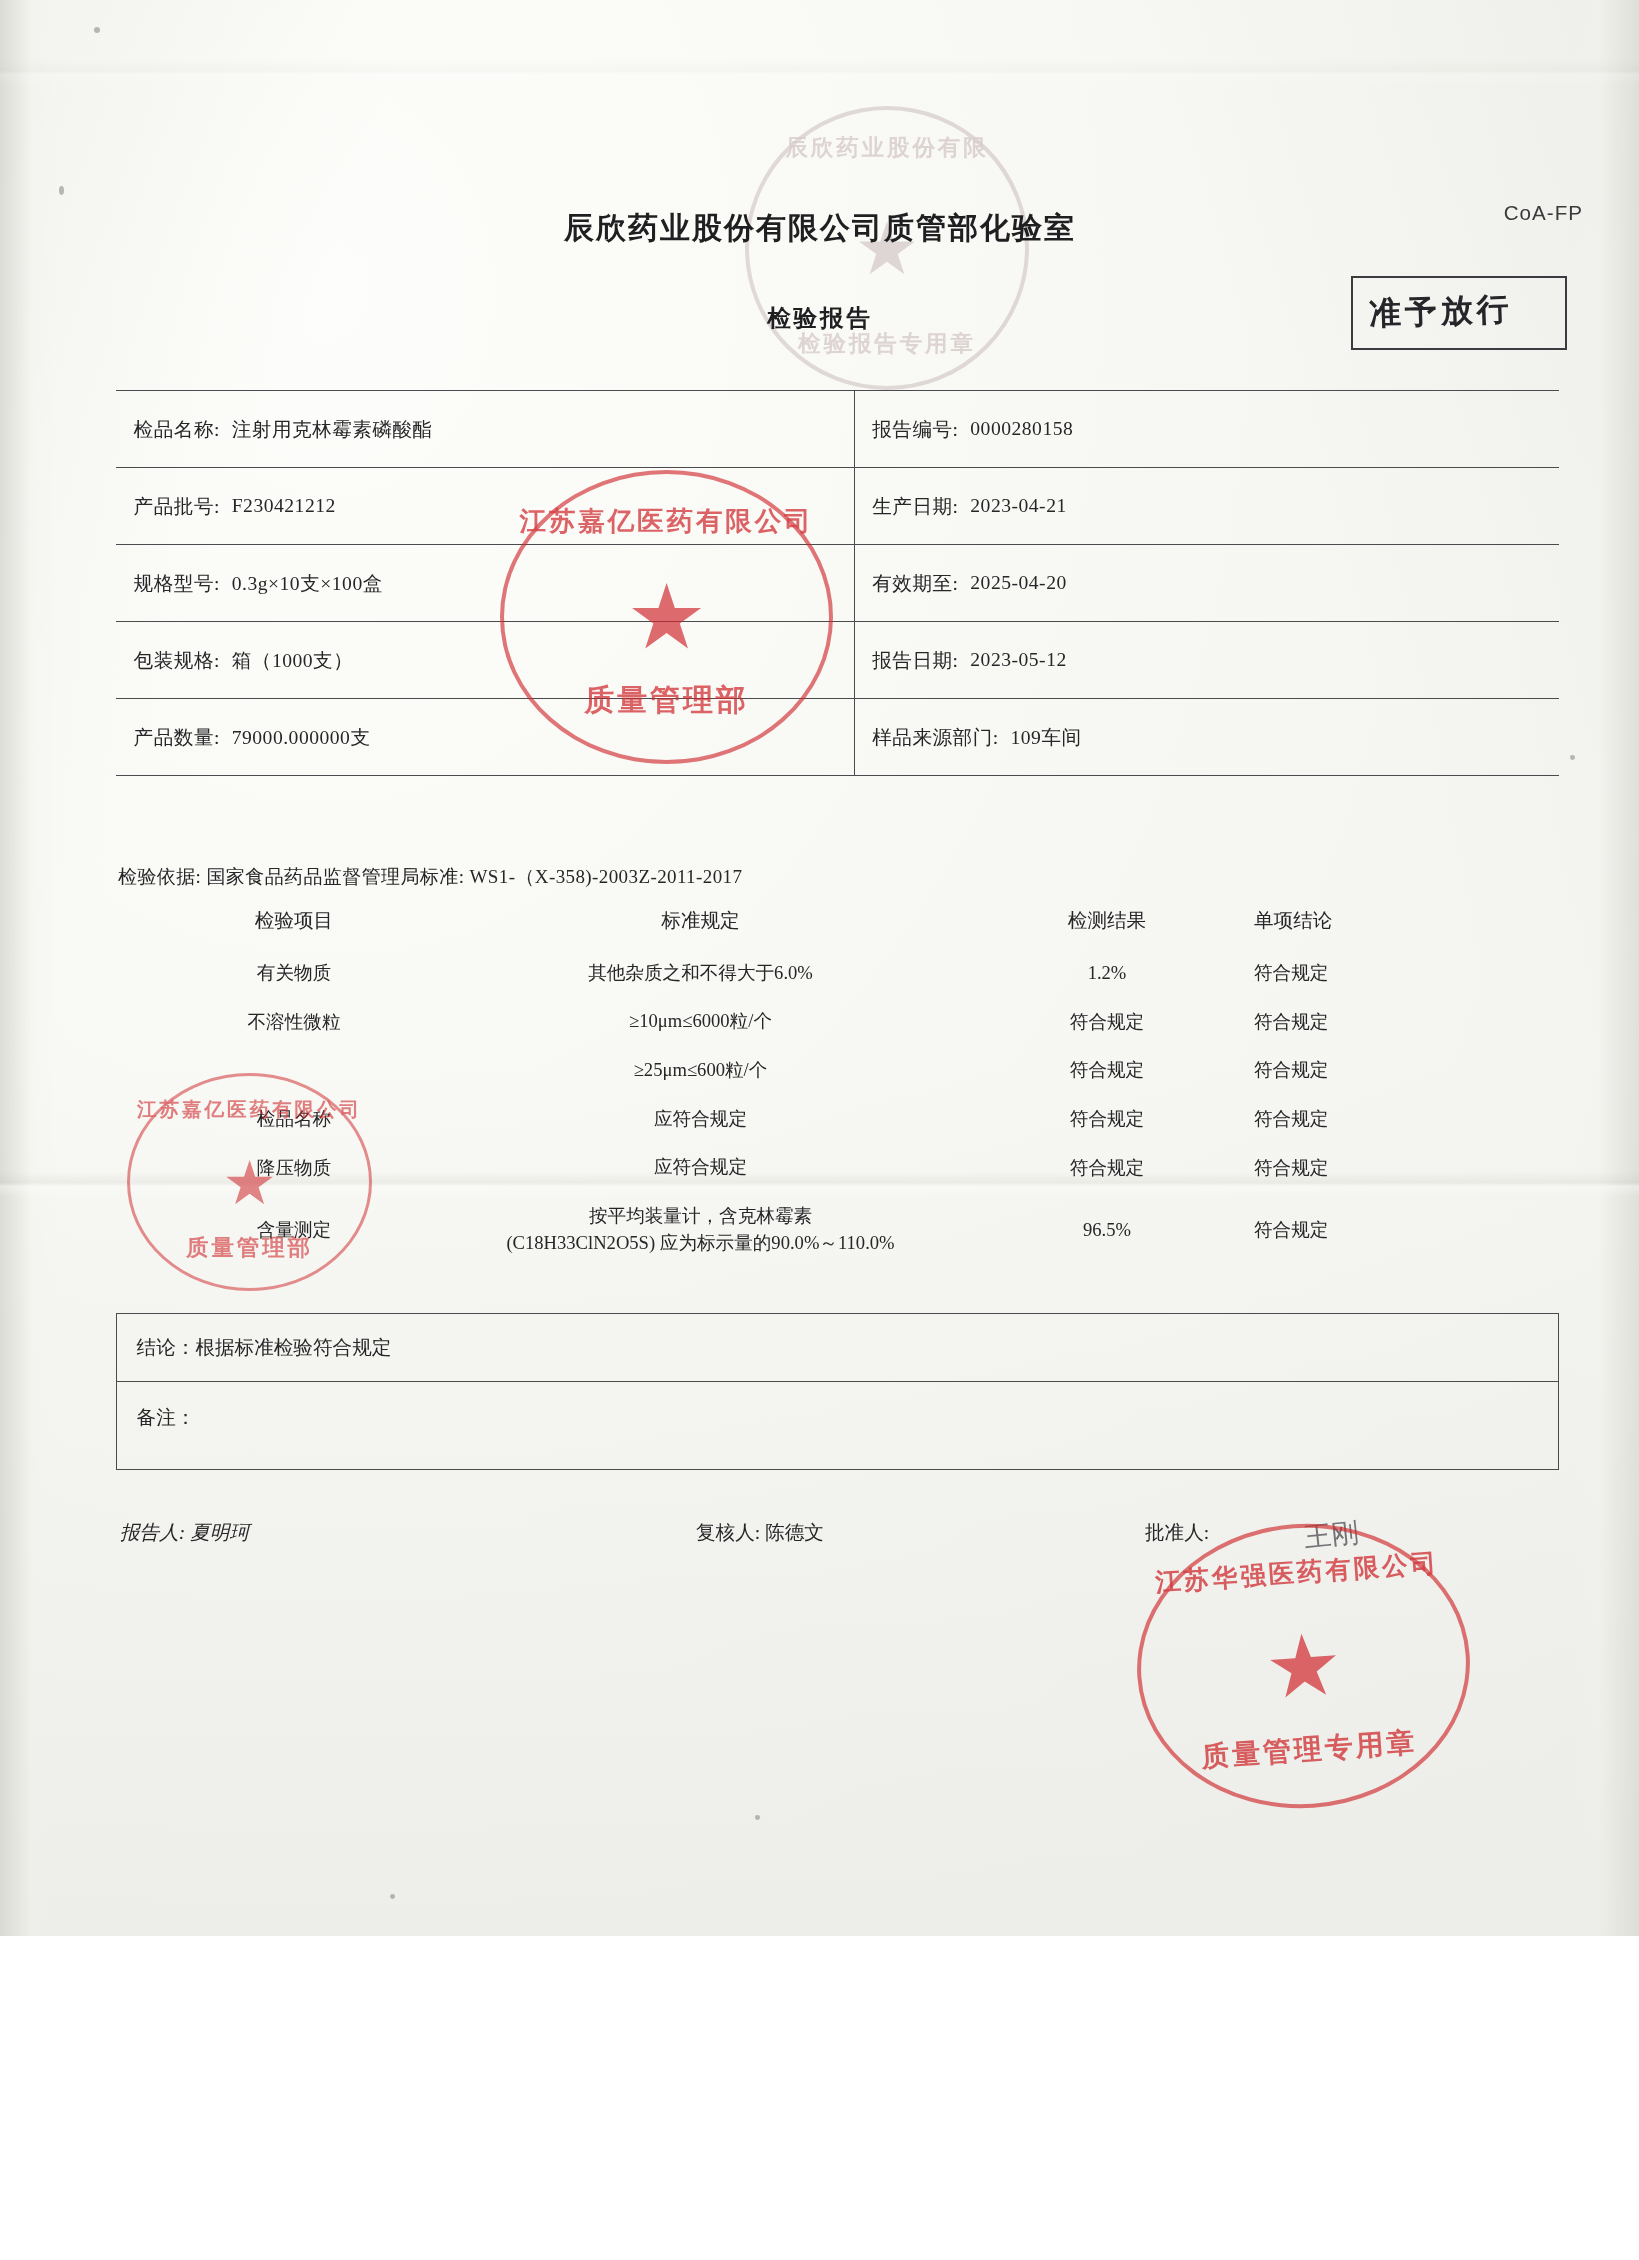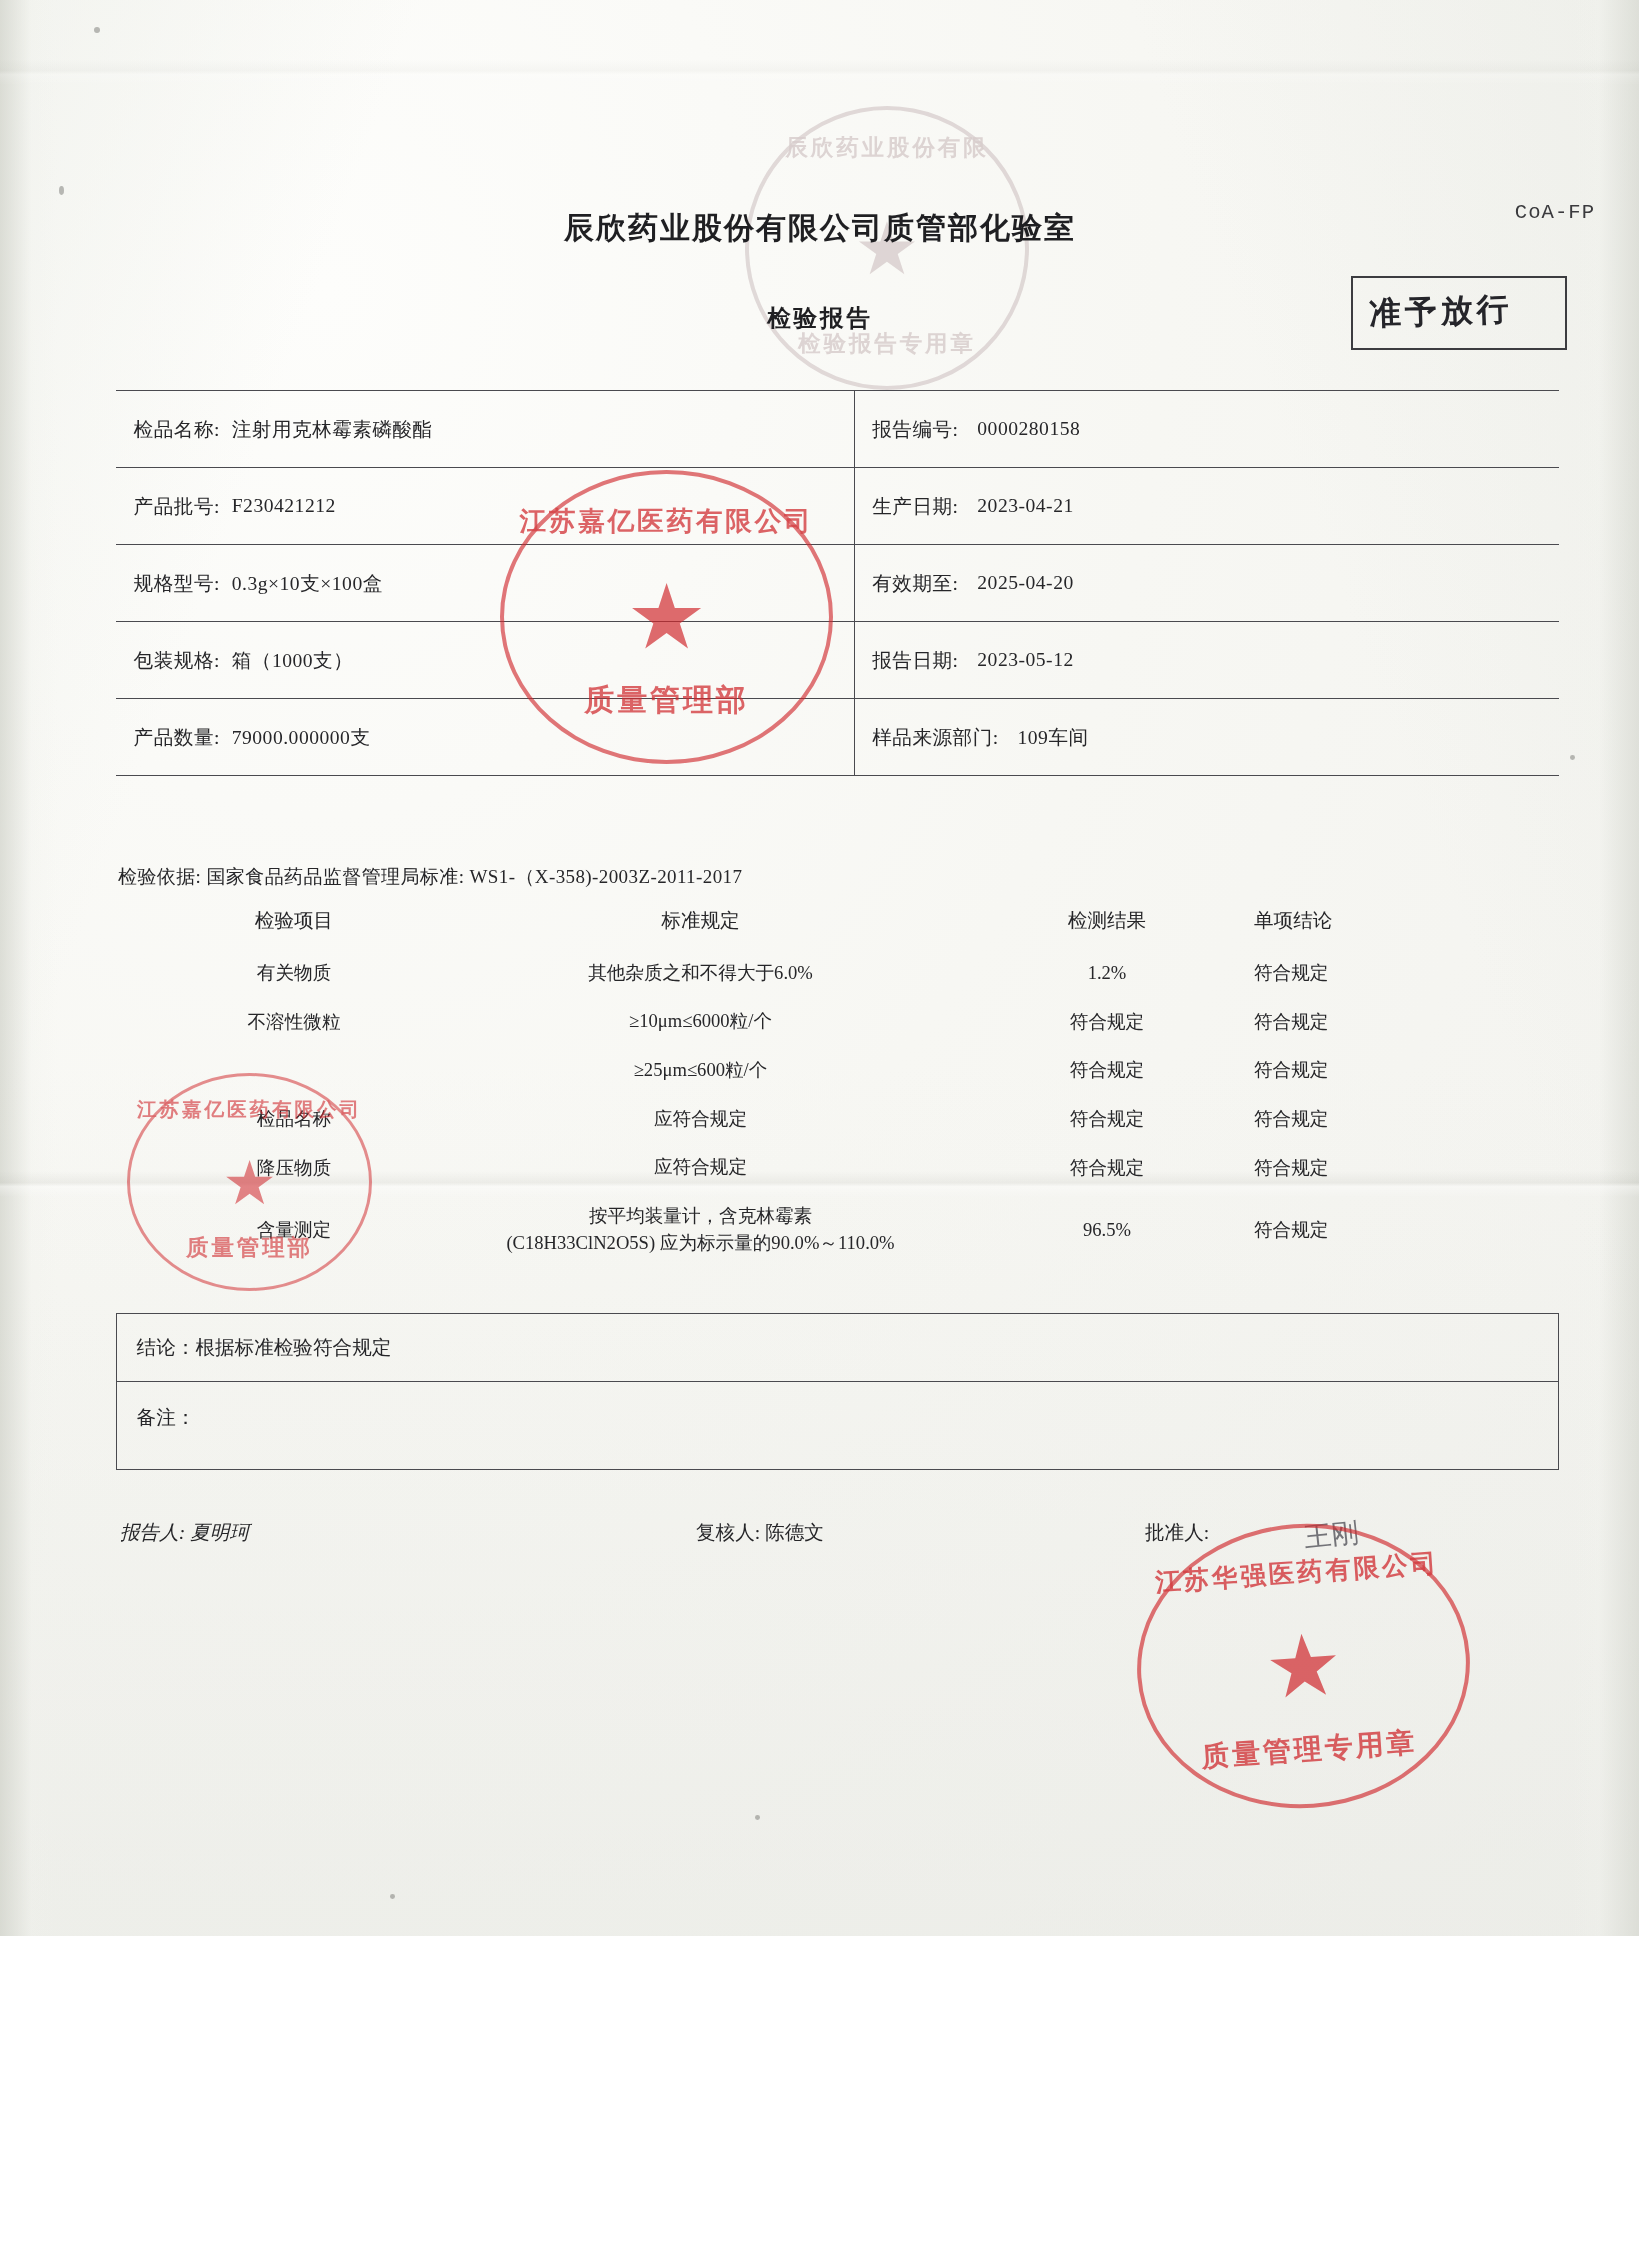--- a/index.html
+++ b/index.html
@@ -51,26 +51,26 @@
   .doc {
     position: absolute;
     left: 0; top: 0;
     width: 1640px;
     height: 2260px;
     color: #2b2b2e;
   }
 
   .corner-code {
     position: absolute;
-    right: 45px;
+    right: 57px;
     top: 201px;
     font-size: 20.6px;
     letter-spacing: 1px;
     color: #3a3a3d;
-    font-family: Liberation Mono, monospace;
+    font-family: Liberation Sans, sans-serif;
   }
 
   .title-main {
     position: absolute;
     left: 0; right: 0;
     top: 208px;
     text-align: center;
     font-size: 30px;
     font-weight: bold;
     letter-spacing: 2px;
@@ -130,21 +130,20 @@
     color: #262629;
     font-family: "Liberation Serif", "DejaVu Serif", serif;
     letter-spacing: 0.5px;
   }
   .info-cell.left {
     width: 720px;
     border-right: 1px solid #4a4a4f;
   }
   .info-cell.right {
     flex: 1;
-    gap: 7px;
   }
   .info-label {
     white-space: nowrap;
     margin-right: 11.8px;
   }
   .info-value {
     white-space: nowrap;
   }
 
   

